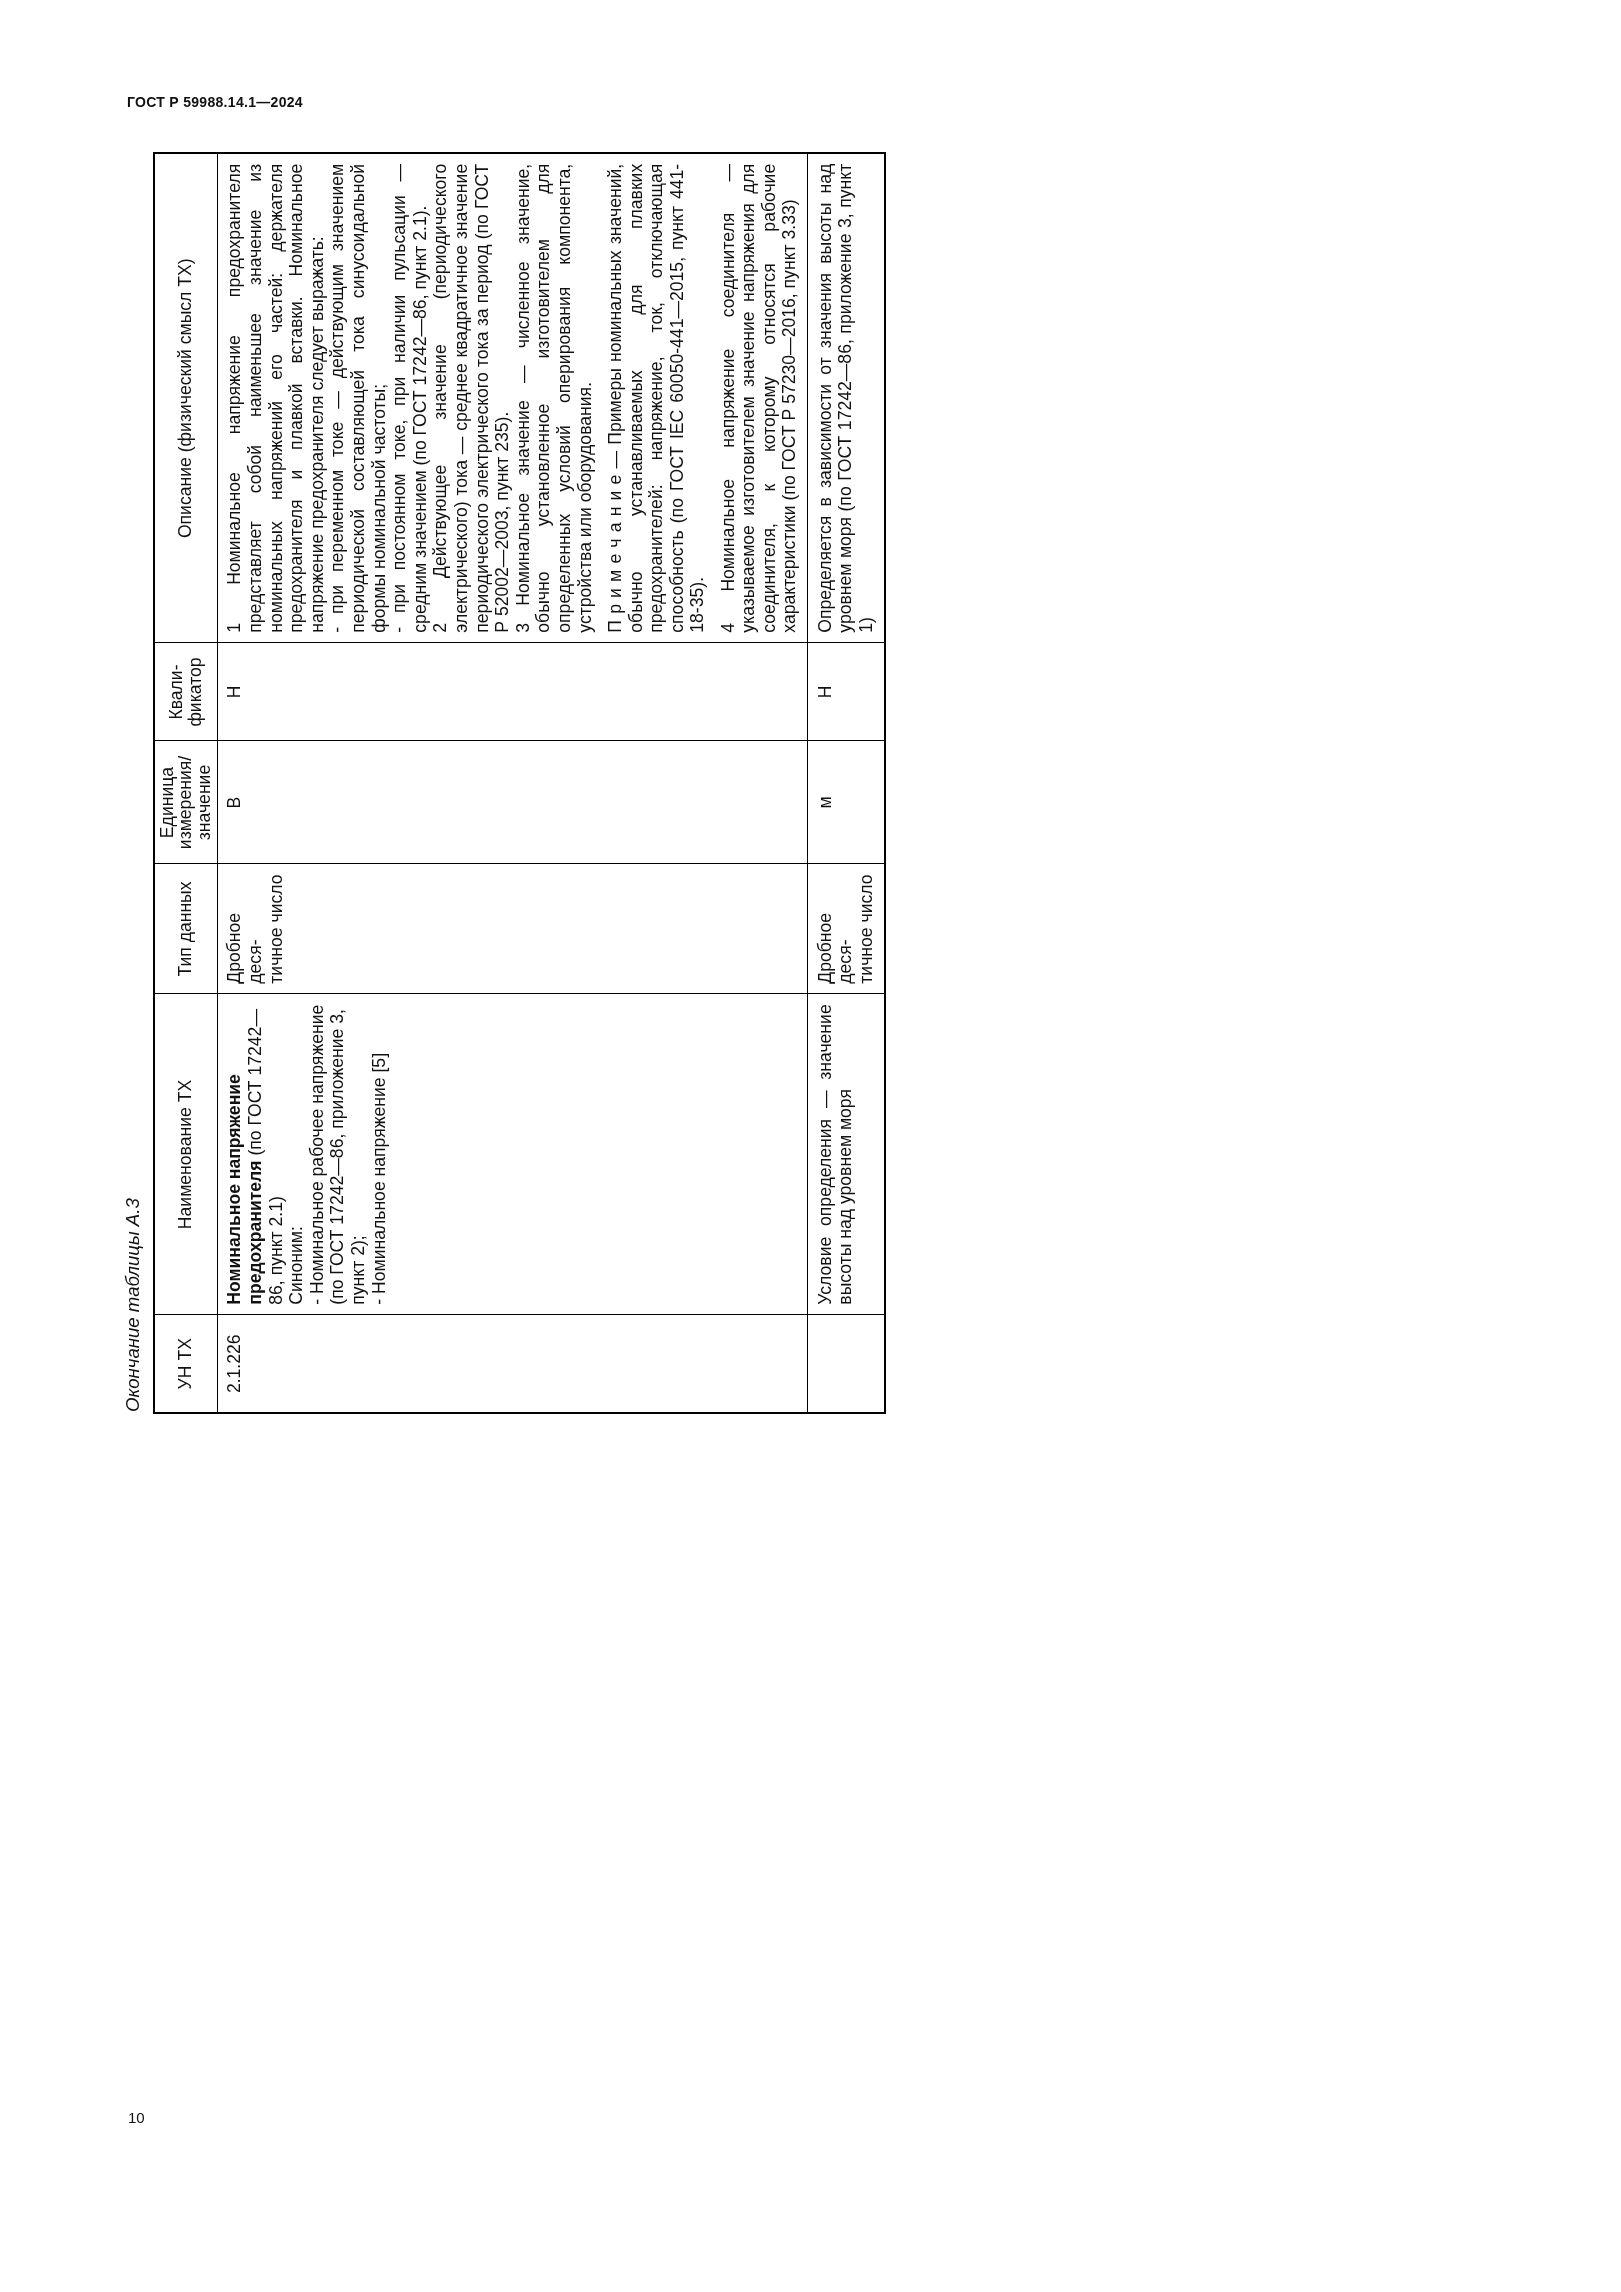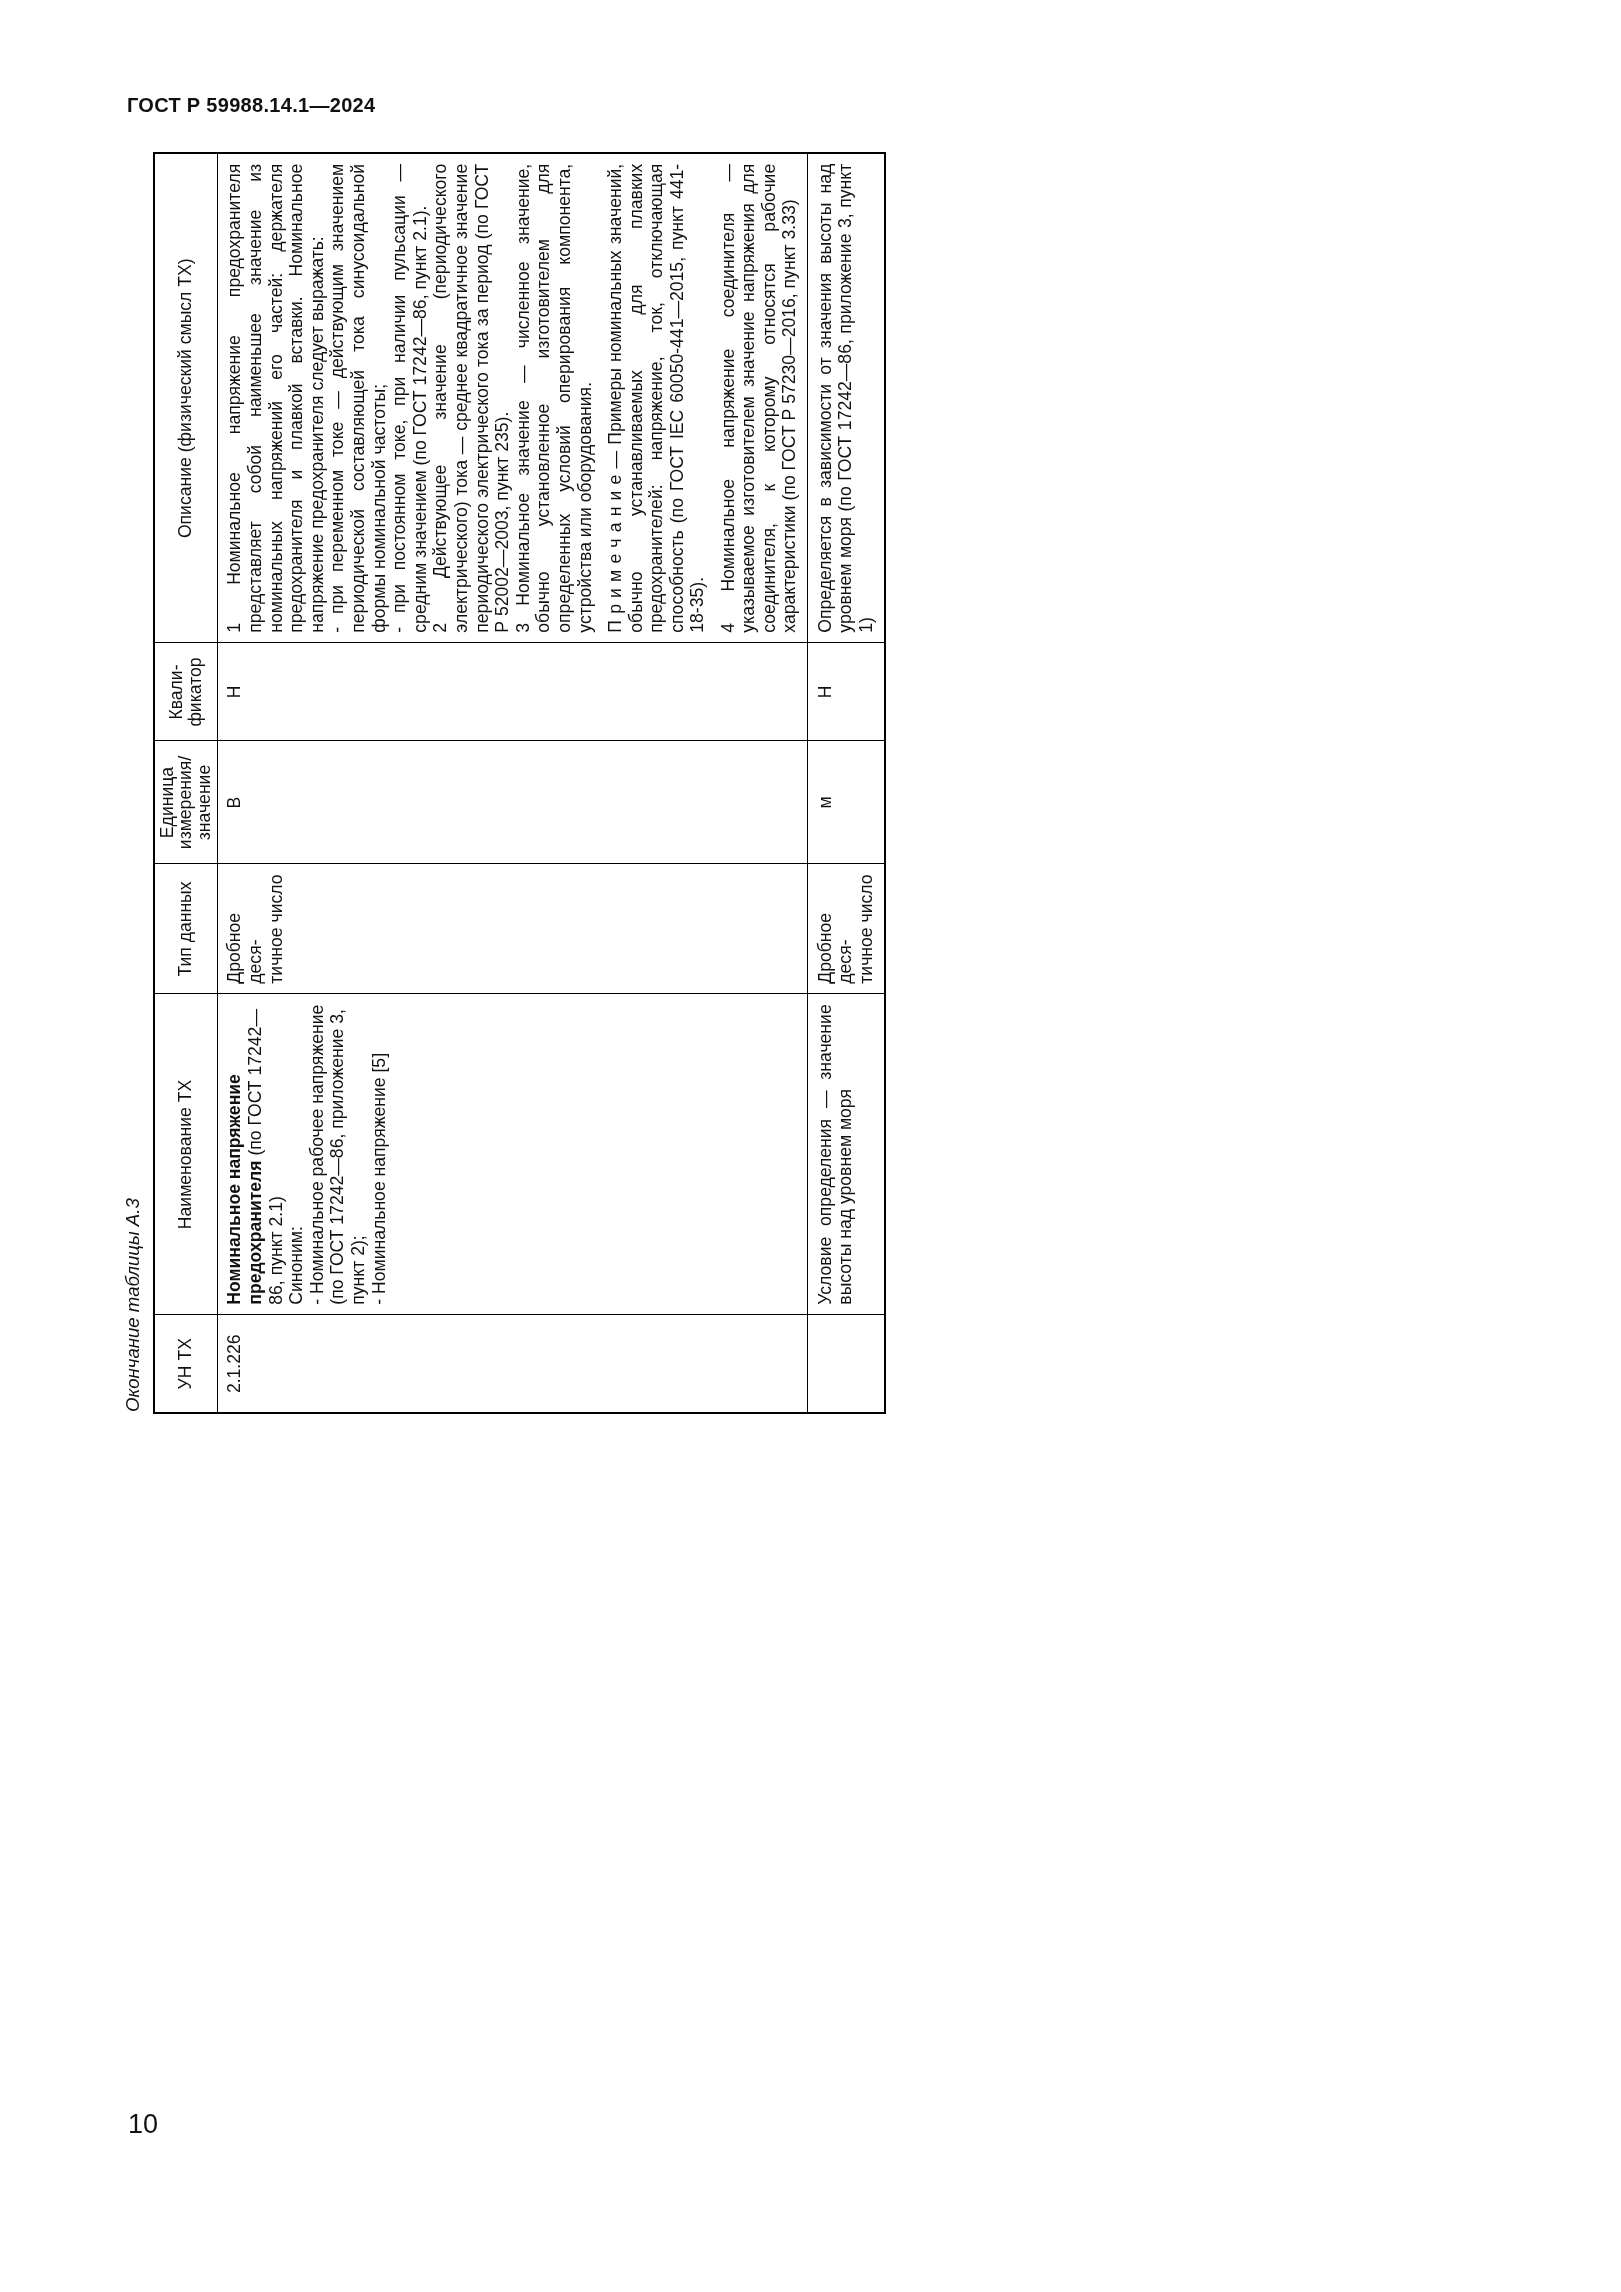--- a/index.html
+++ b/index.html
@@ -10,29 +10,29 @@
     height: 2293px;
     background: #ffffff;
     font-family: "Liberation Sans", "DejaVu Sans", sans-serif;
     color: #111;
     overflow: hidden;
   }
   .running-header {
     position: absolute;
     left: 127px;
     top: 94px;
-    font-size: 20px;
+    font-size: 14px;
     font-weight: bold;
     letter-spacing: 0.3px;
   }
   .page-number {
     position: absolute;
     left: 128px;
     top: 2109px;
-    font-size: 27px;
+    font-size: 15px;
   }
   
   .rotated-block {
     position: absolute;
     left: 118px;
     top: 155px;
     width: 1259px;
     height: 712px;
     transform: rotate(-90deg) translateX(-1259px);
     transform-origin: 0 0;

